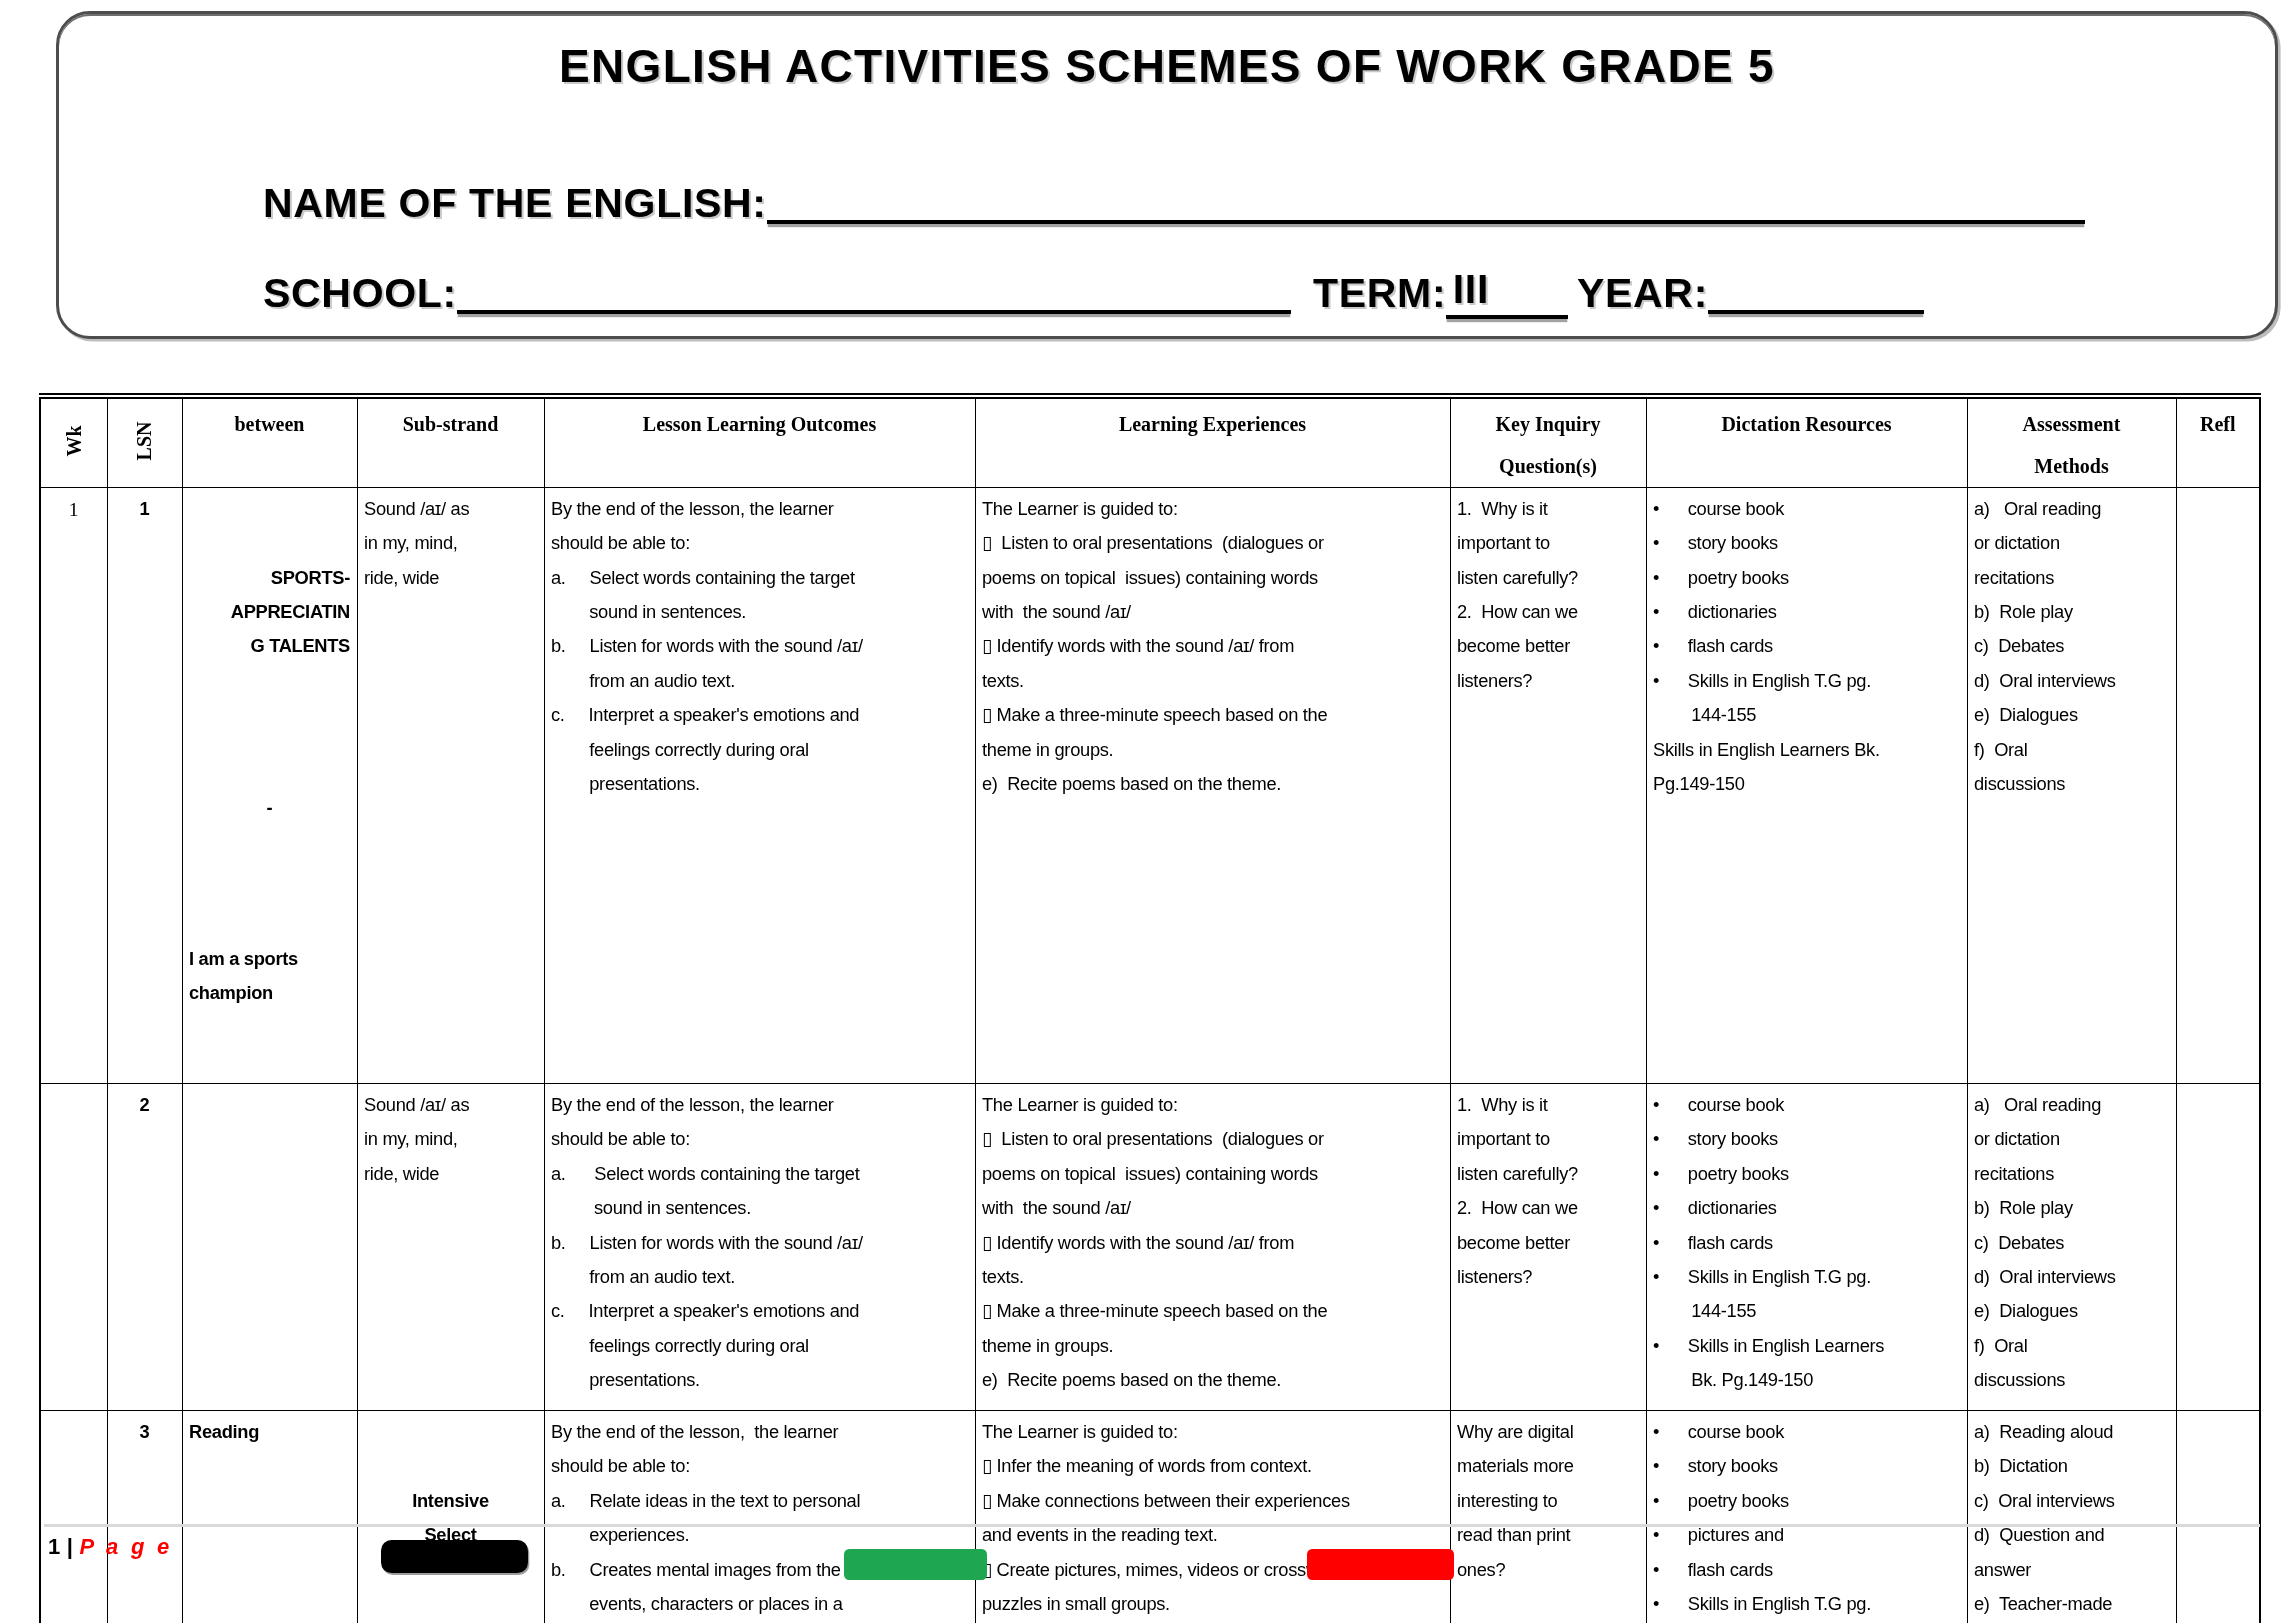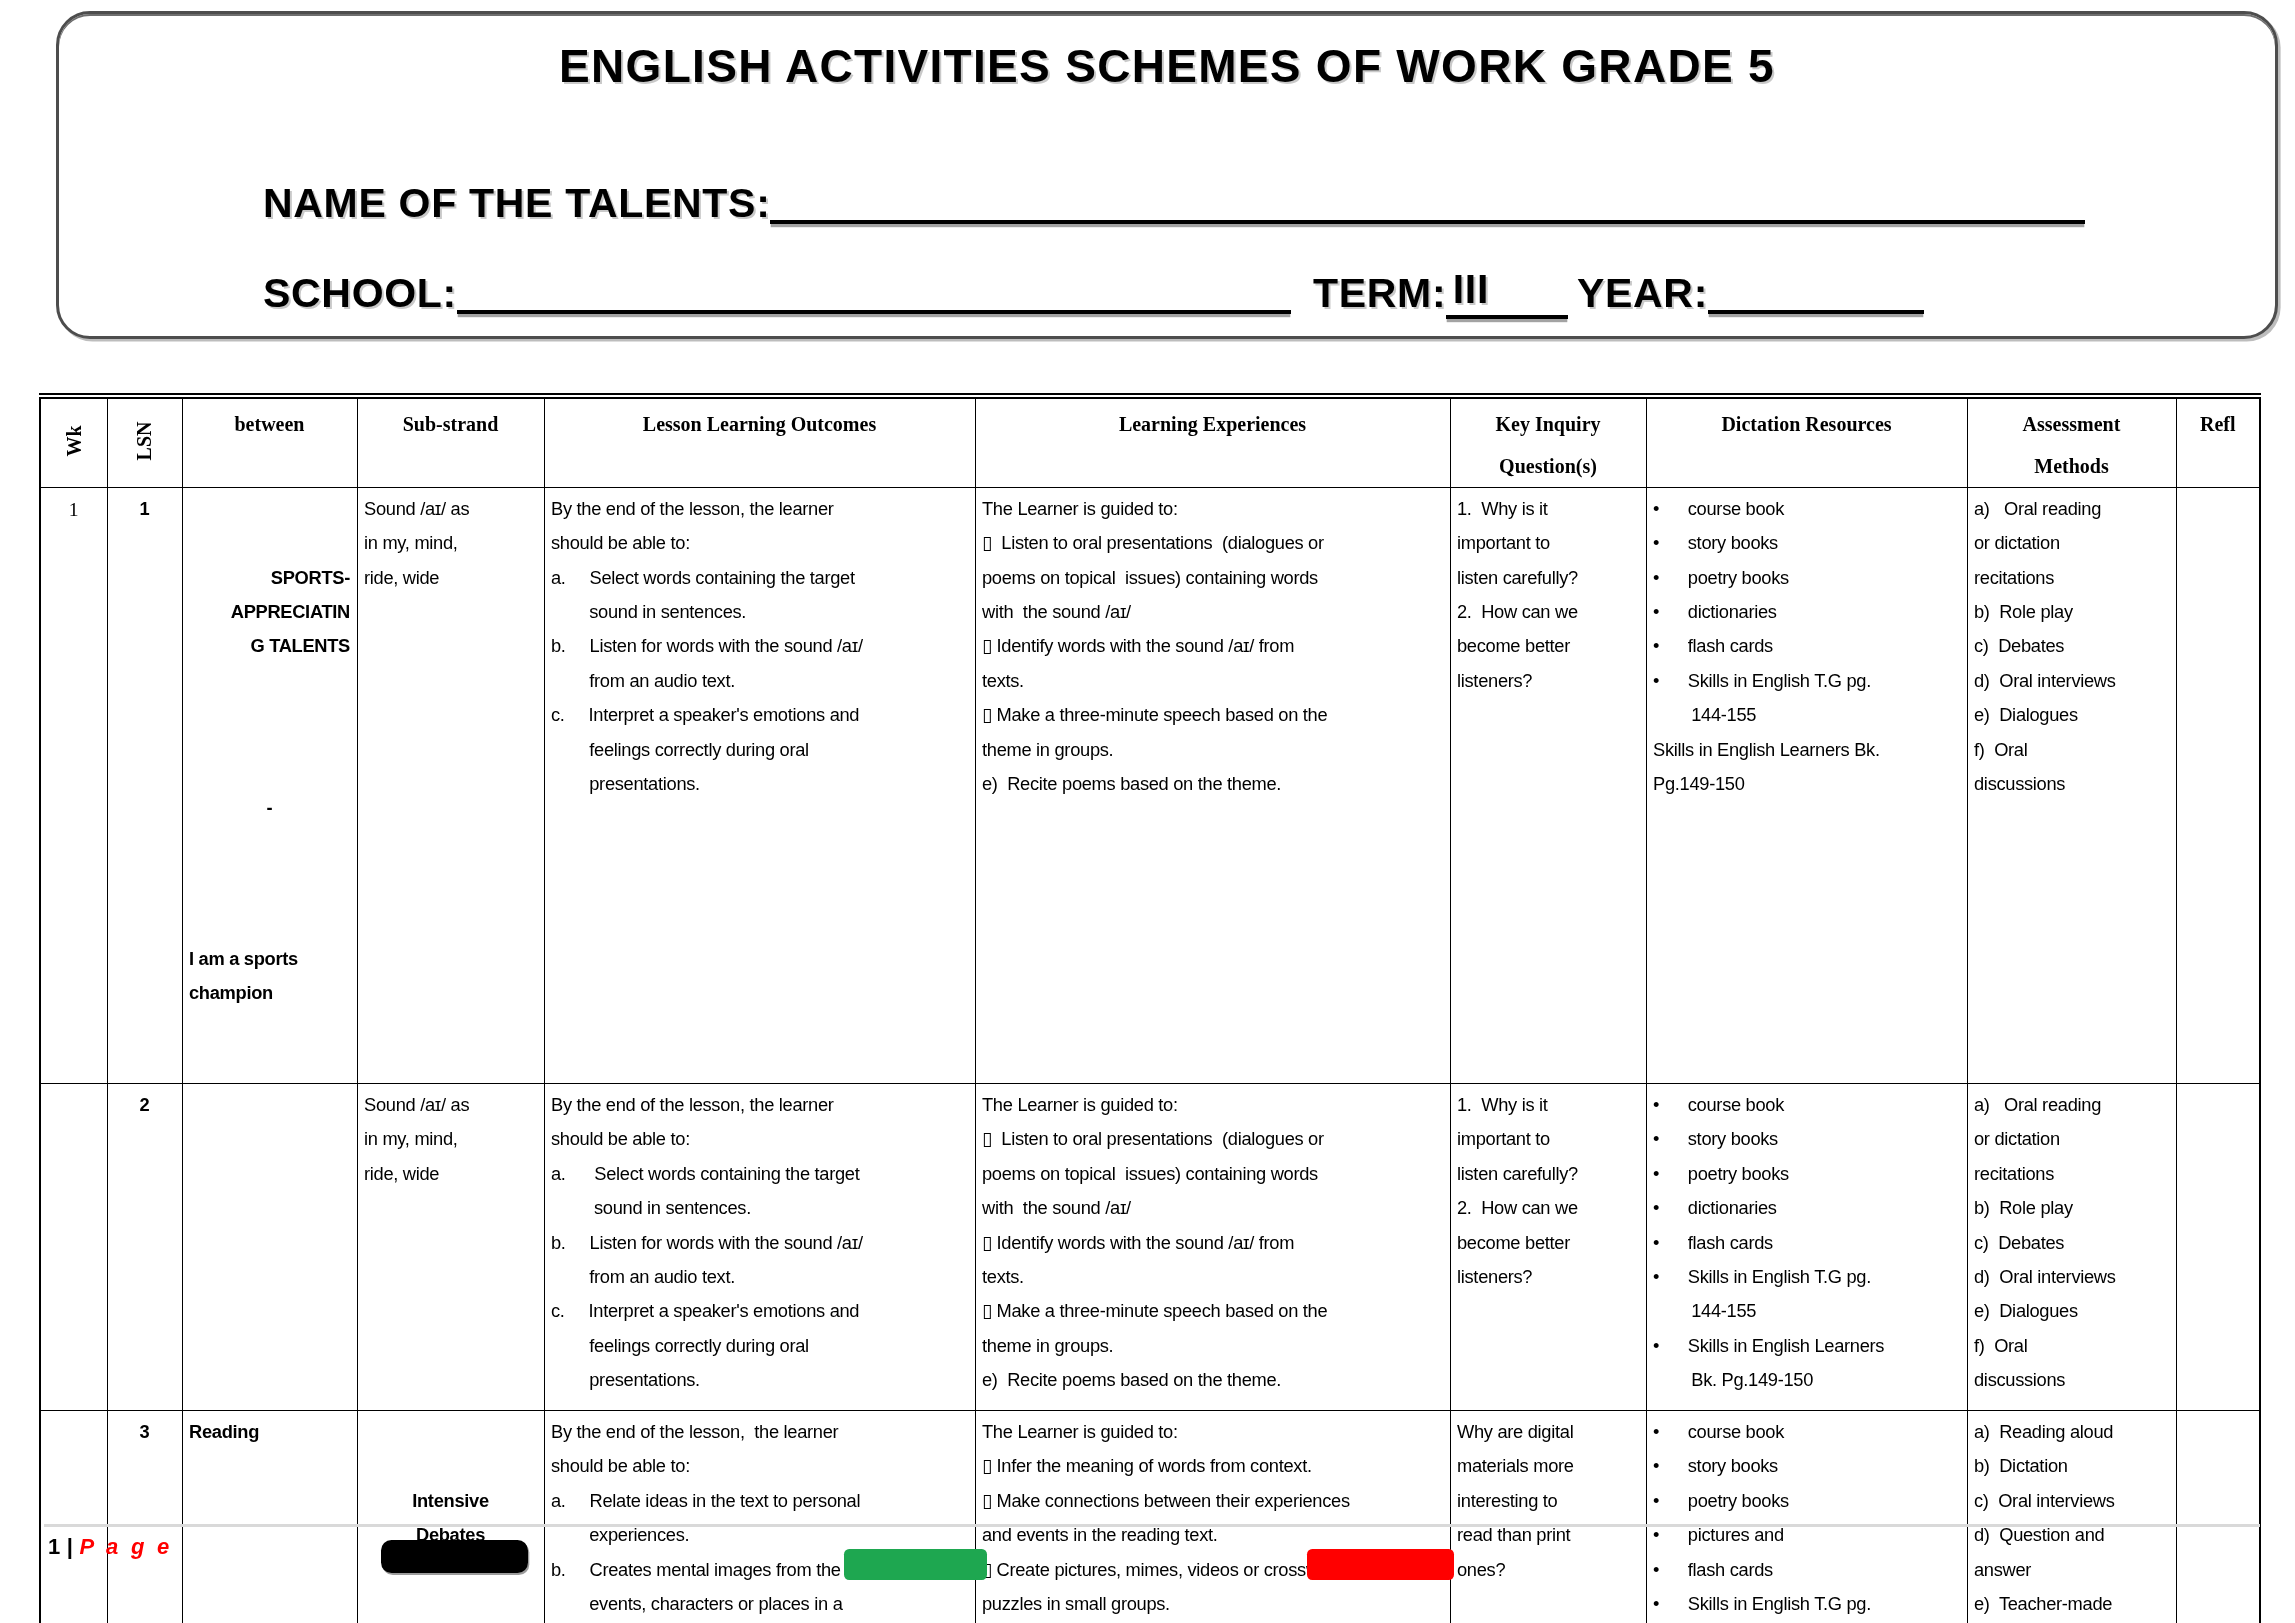--- a/index.html
+++ b/index.html
@@ -57,21 +57,21 @@
 </style>
 </head>
 <body>
 
 <div class="page">
 
   <div class="header-box">
     <div class="doc-title">ENGLISH ACTIVITIES SCHEMES OF WORK GRADE 5</div>
 
     <div class="hline name-line">
-      <span class="lbl">NAME OF THE TALENTS:</span>
+      <span class="lbl">NAME OF THE ENGLISH:</span>
       <span class="uline grow"></span>
     </div>
 
     <div class="hline school-line">
       <span class="lbl">SCHOOL:</span>
       <span class="uline w1280"></span>
       <span class="spacer30"></span>
       <span class="lbl">TERM:</span>
       <span class="term-val">III</span>
       <span class="spacer12"></span>
@@ -220,21 +220,21 @@
 discussions</td>
       <td class="c"></td>
     </tr>
 
     <tr style="height:366px">
       <td class="c ser"></td>
       <td class="c lsn">3</td>
       <td class="c bold">Reading</td>
       <td class="c">
         <div class="ss-bold">Intensive
-Debates</div>
+Select</div>
         
       </td>
       <td class="c">By the end of the lesson,  the learner
 should be able to:
 a.     Relate ideas in the text to personal
         experiences.
 b.     Creates mental images from the
         events, characters or places in a
         text.
 c.     Judge the appropriateness of digital

